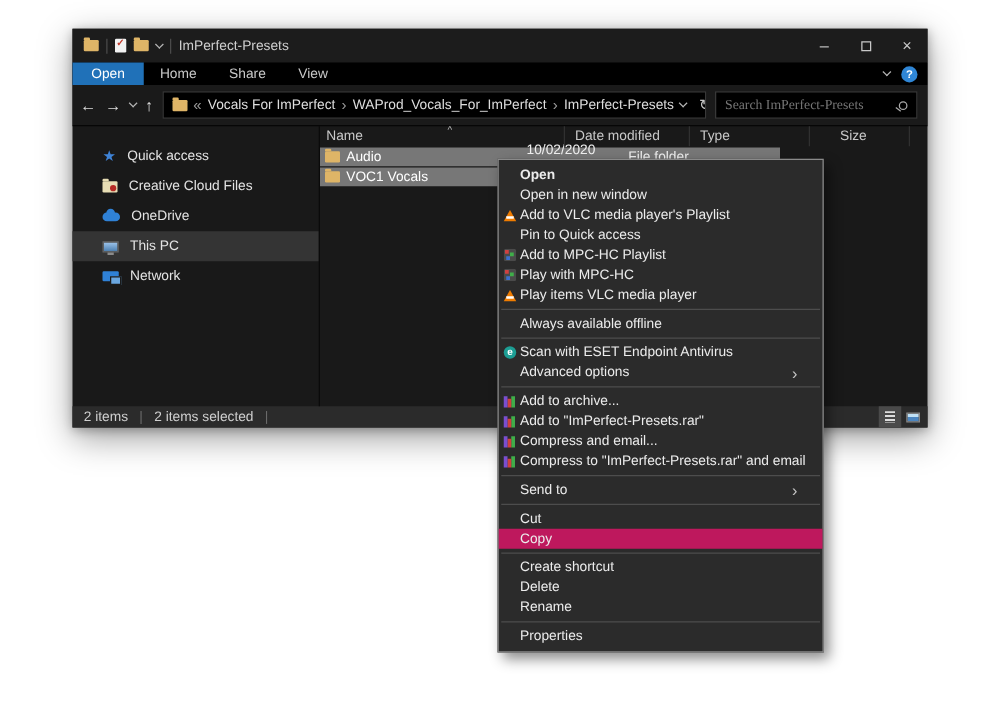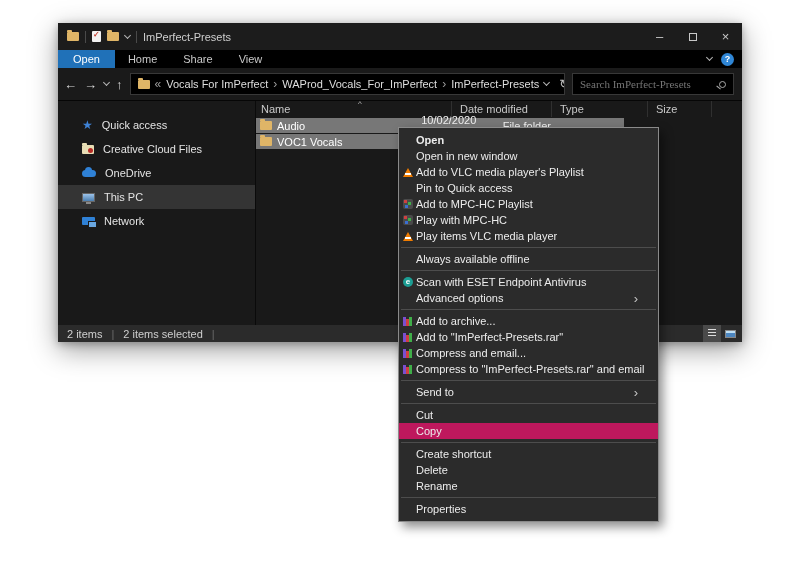--- a/index.html
+++ b/index.html
@@ -65,21 +65,21 @@
   .cloud::before { content:''; position:absolute; left:3px; top:-3px; width:7px; height:7px; border-radius:50%; background:#2f81d6; }
   .mon { width:13px; height:9px; background:linear-gradient(#9cc3ea,#4c7fb0); border:1px solid #666; position:relative; flex:none; }
   .mon::after { content:''; position:absolute; left:3px; bottom:-3px; width:5px; height:2px; background:#8a8a8a; }
   .net { width:13px; height:8px; background:#2f81d6; border-radius:1px; position:relative; flex:none; }
   .net::after { content:''; position:absolute; right:-2px; bottom:-3px; width:7px; height:5px; background:#6aa7e0; border:1px solid #1a1a1a; }
 
   .pane { flex:1; position:relative; border-left:1px solid #0a0a0a; }
   .hdr { height:16px; display:flex; color:#c9c9c9; font-size:11px; position:relative; align-items:center; }
   .hcell { height:100%; display:flex; align-items:center; border-right:1px solid #303030; padding-left:8px; }
   .hc-name { width:196px; padding-left:5px; }
-  .hc-date { width:100px;text-align:right; } .hc-type { width:96px; } .hc-size { width:64px; }
+  .hc-date { width:100px;text-align:right; } .hc-type { width:96px; } .hc-size { width:64px;margin-left:16px; }
   .sortcaret { position:absolute; left:102px; top:-2px; color:#bbb; font-size:8px; }
 
   .rows { margin-top:1px; }
   .row { width:368px; height:15px; margin-bottom:1px; display:flex; align-items:center; background:#777777; color:#fff; font-size:11px; }
   .rc-name { width:196px; display:flex; align-items:center; gap:5px; padding-left:4px; }
   .rc-date { width:100px; padding-left:8px; color:#f0f0f0; }
   .rc-type { width:96px; padding-left:8px; color:#f0f0f0; }
   .rc-size { width:64px; }
 
   

